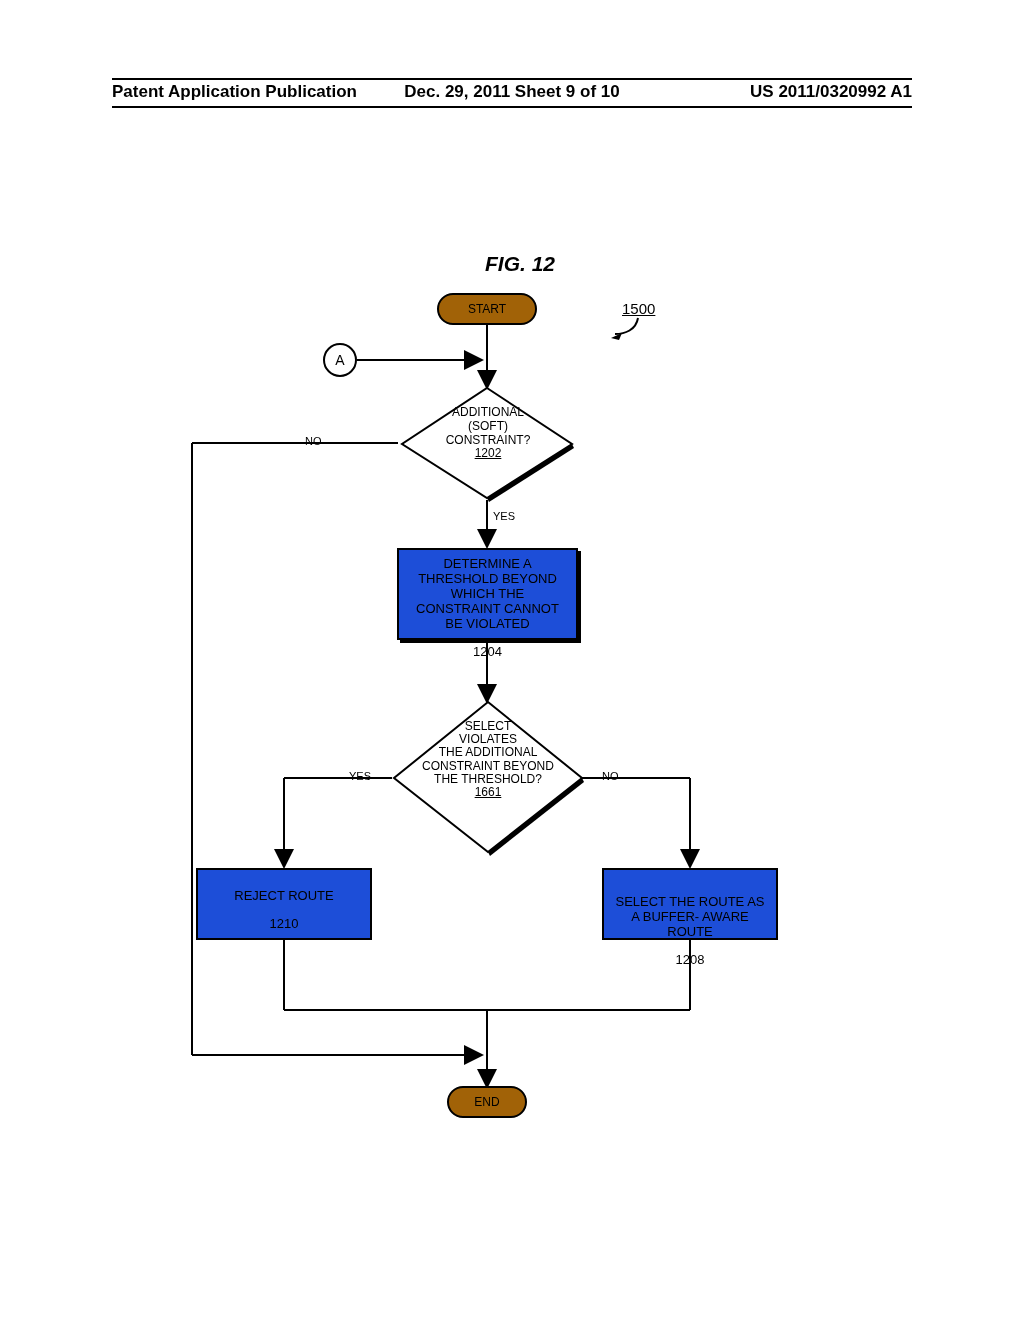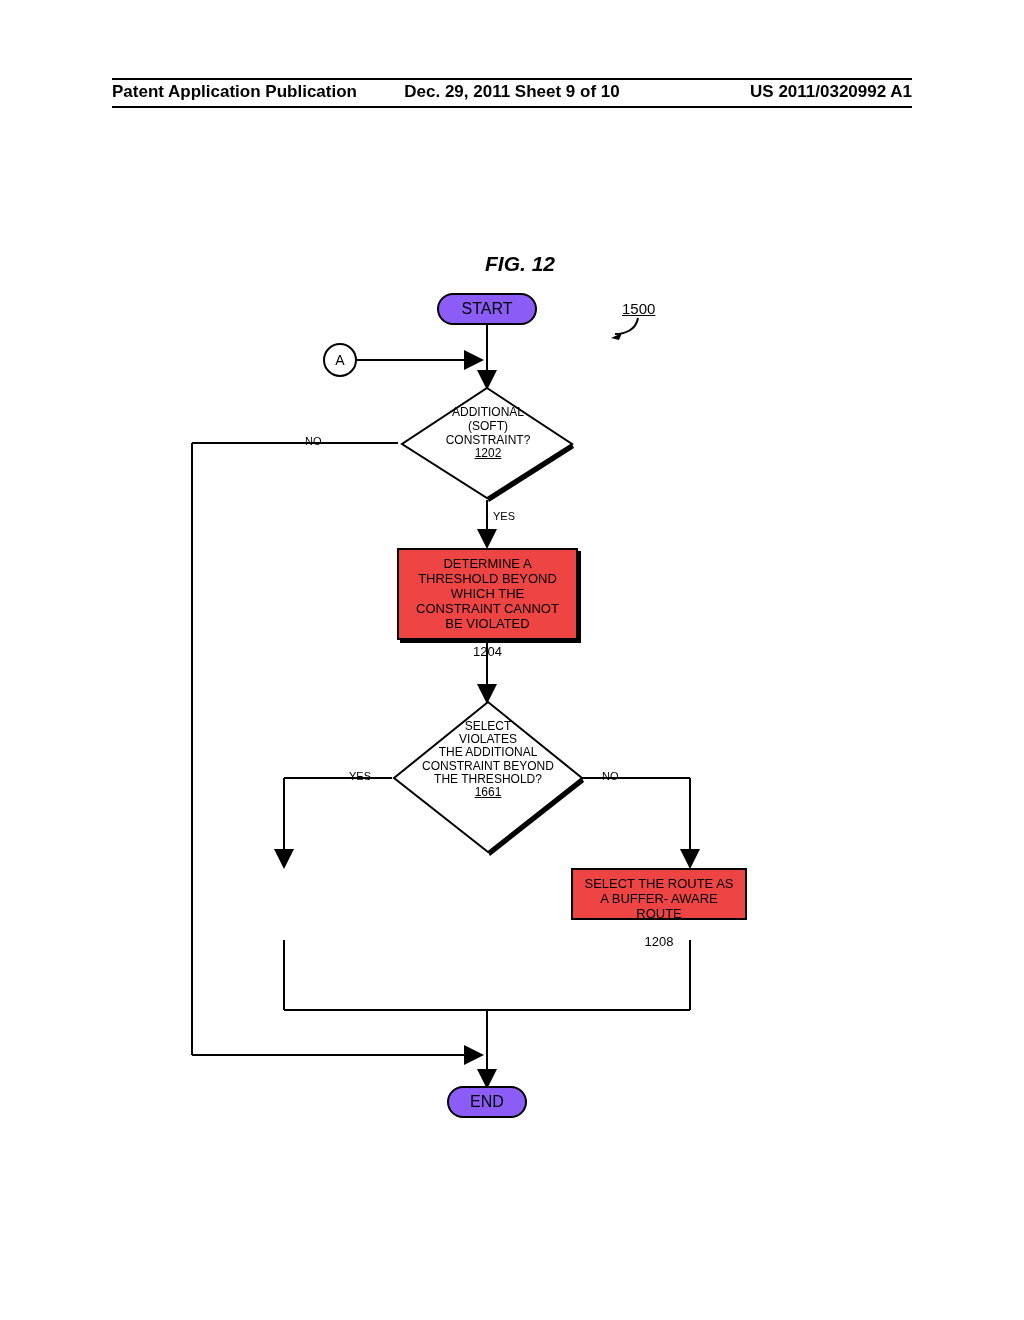--- a/index.html
+++ b/index.html
@@ -42,44 +42,44 @@
     font-weight: bold;
     font-size: 21px;
     padding-left: 8px;
   }
 
   
   .terminator {
     position: absolute;
     border: 2px solid #000;
     border-radius: 999px;
-    font-size: 16px;
+    font-size: 12px;
     font-weight: normal;
     display: flex;
     align-items: center;
     justify-content: center;
     box-sizing: border-box;
-    background: #8b5cf6;
+    background: #a16207;
   }
   .connector {
     position: absolute;
     border: 2px solid #000;
     border-radius: 50%;
     font-size: 14px;
     display: flex;
     align-items: center;
     justify-content: center;
     box-sizing: border-box;
     background: #fff;
   }
   .process {
     position: absolute;
     border: 2px solid #000;
     box-sizing: border-box;
-    background: #ef4444;
+    background: #1d4ed8;
     font-size: 13px;
     text-align: center;
     padding: 6px 8px 4px 8px;
   }
   .process.shadowed {
     box-shadow: 3px 3px 0 0 #000;
   }
   .process .ref {
     display: block;
     margin-top: 13px;
@@ -196,22 +196,26 @@
     <div>VIOLATES</div>
     <div>THE ADDITIONAL</div>
     <div>CONSTRAINT BEYOND</div>
     <div>THE THRESHOLD?</div>
     <div class="ref-underline">1661</div>
   </div>
 
   <div class="yes-no" style="top:770px; left:349px;">YES</div>
   <div class="yes-no" style="top:770px; left:602px;">NO</div>
 
-
-  <div class="process" style="top:868px; left:571px; width:176px; height:52px; padding-top:6px;">
+  <div class="process" style="top:868px; left:196px; width:176px; height:72px; padding-top:18px;">
+    <span>REJECT ROUTE</span>
+    <span class="ref">1210</span>
+  </div>
+
+  <div class="process" style="top:868px; left:602px; width:176px; height:72px; padding-top:24px;">
     <span>SELECT THE ROUTE AS A BUFFER- AWARE ROUTE</span>
     <span class="ref">1208</span>
   </div>
 
   <div class="terminator" style="top:1086px; left:447px; width:80px; height:32px;">
      <span>END</span>
   </div>
 
 </div>
 

